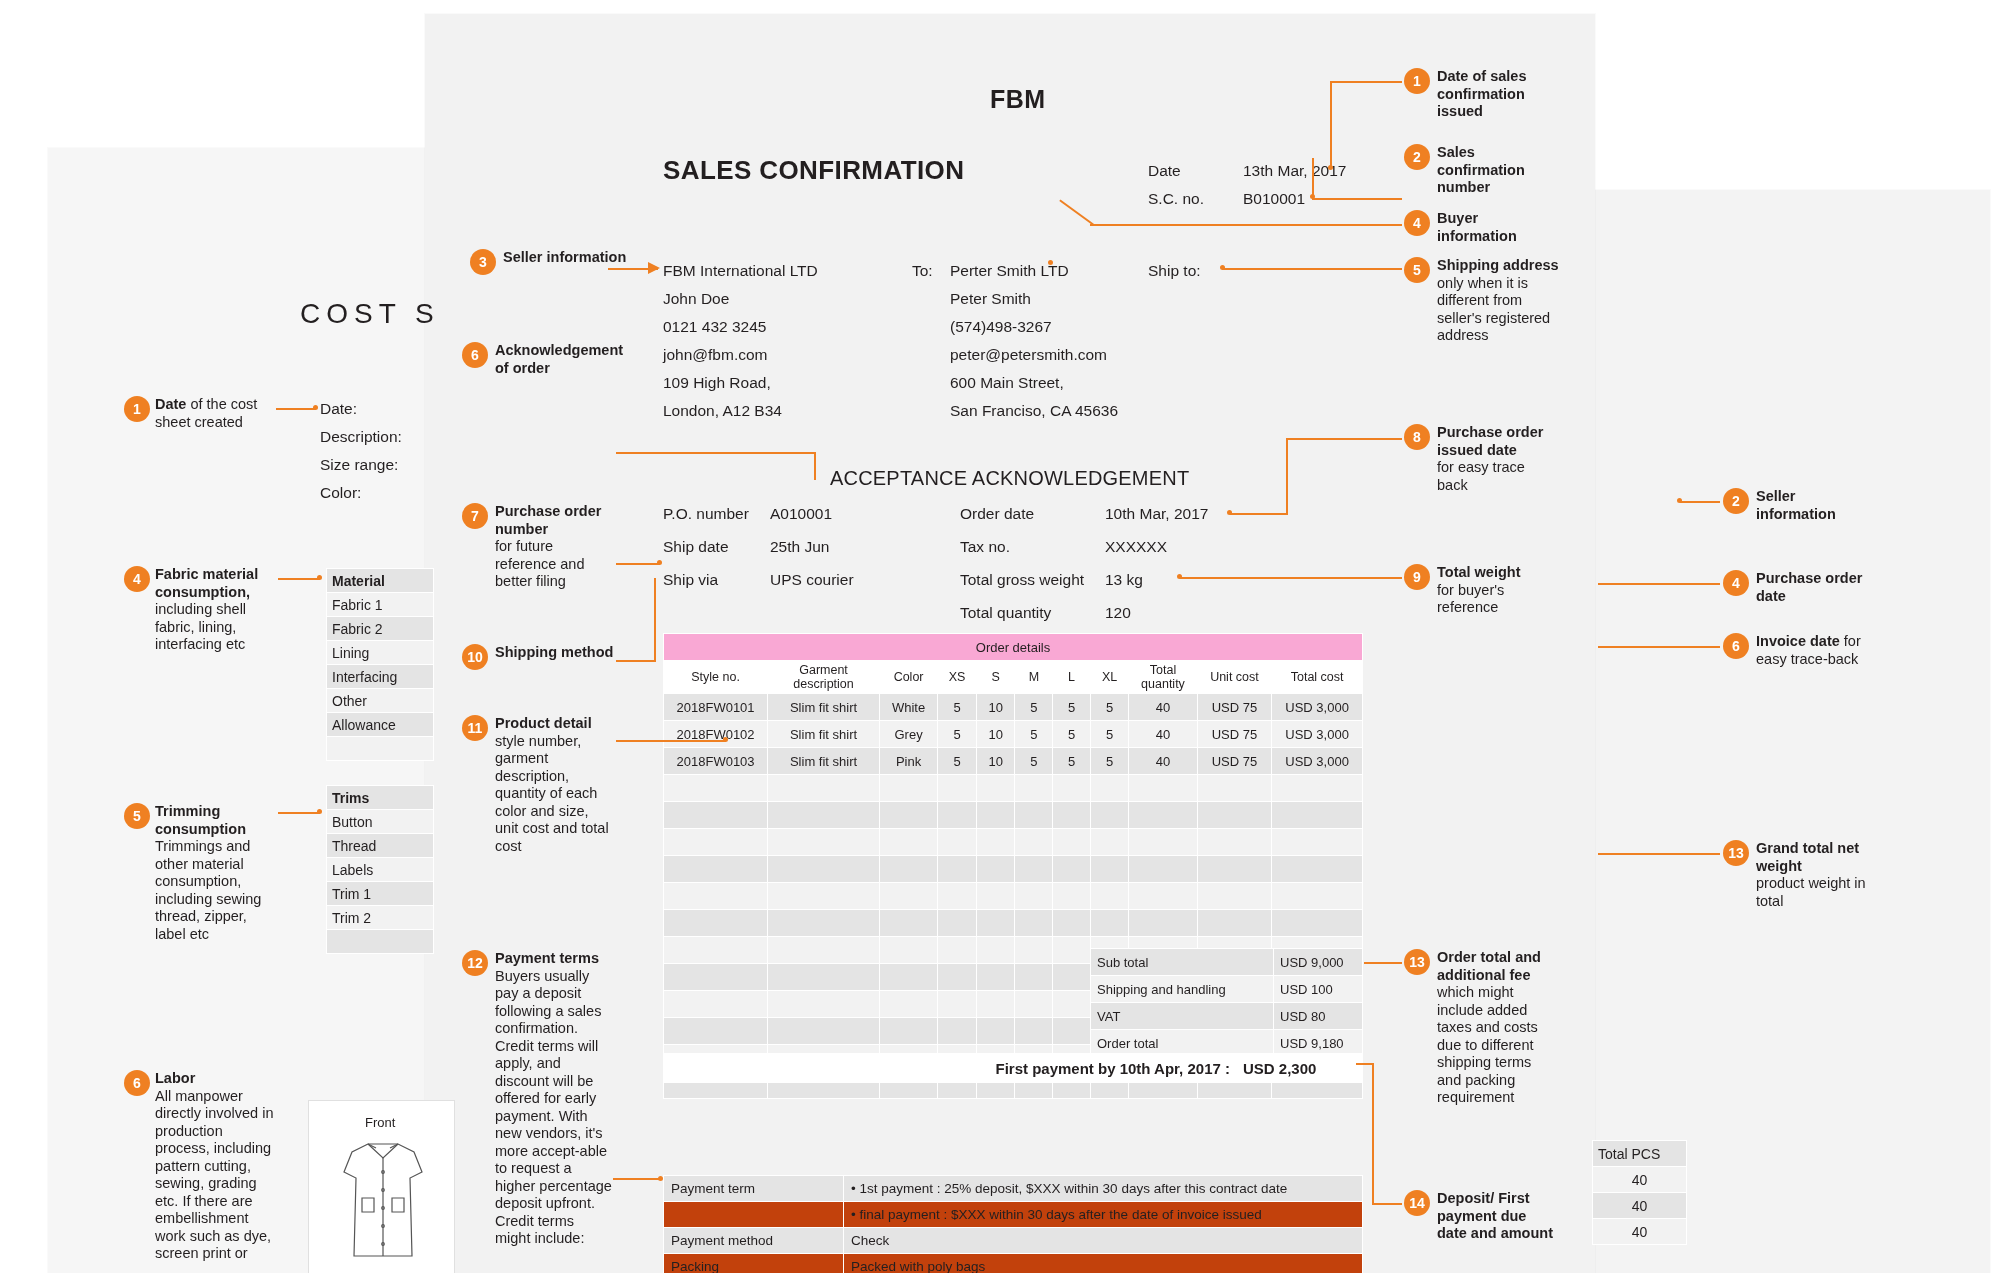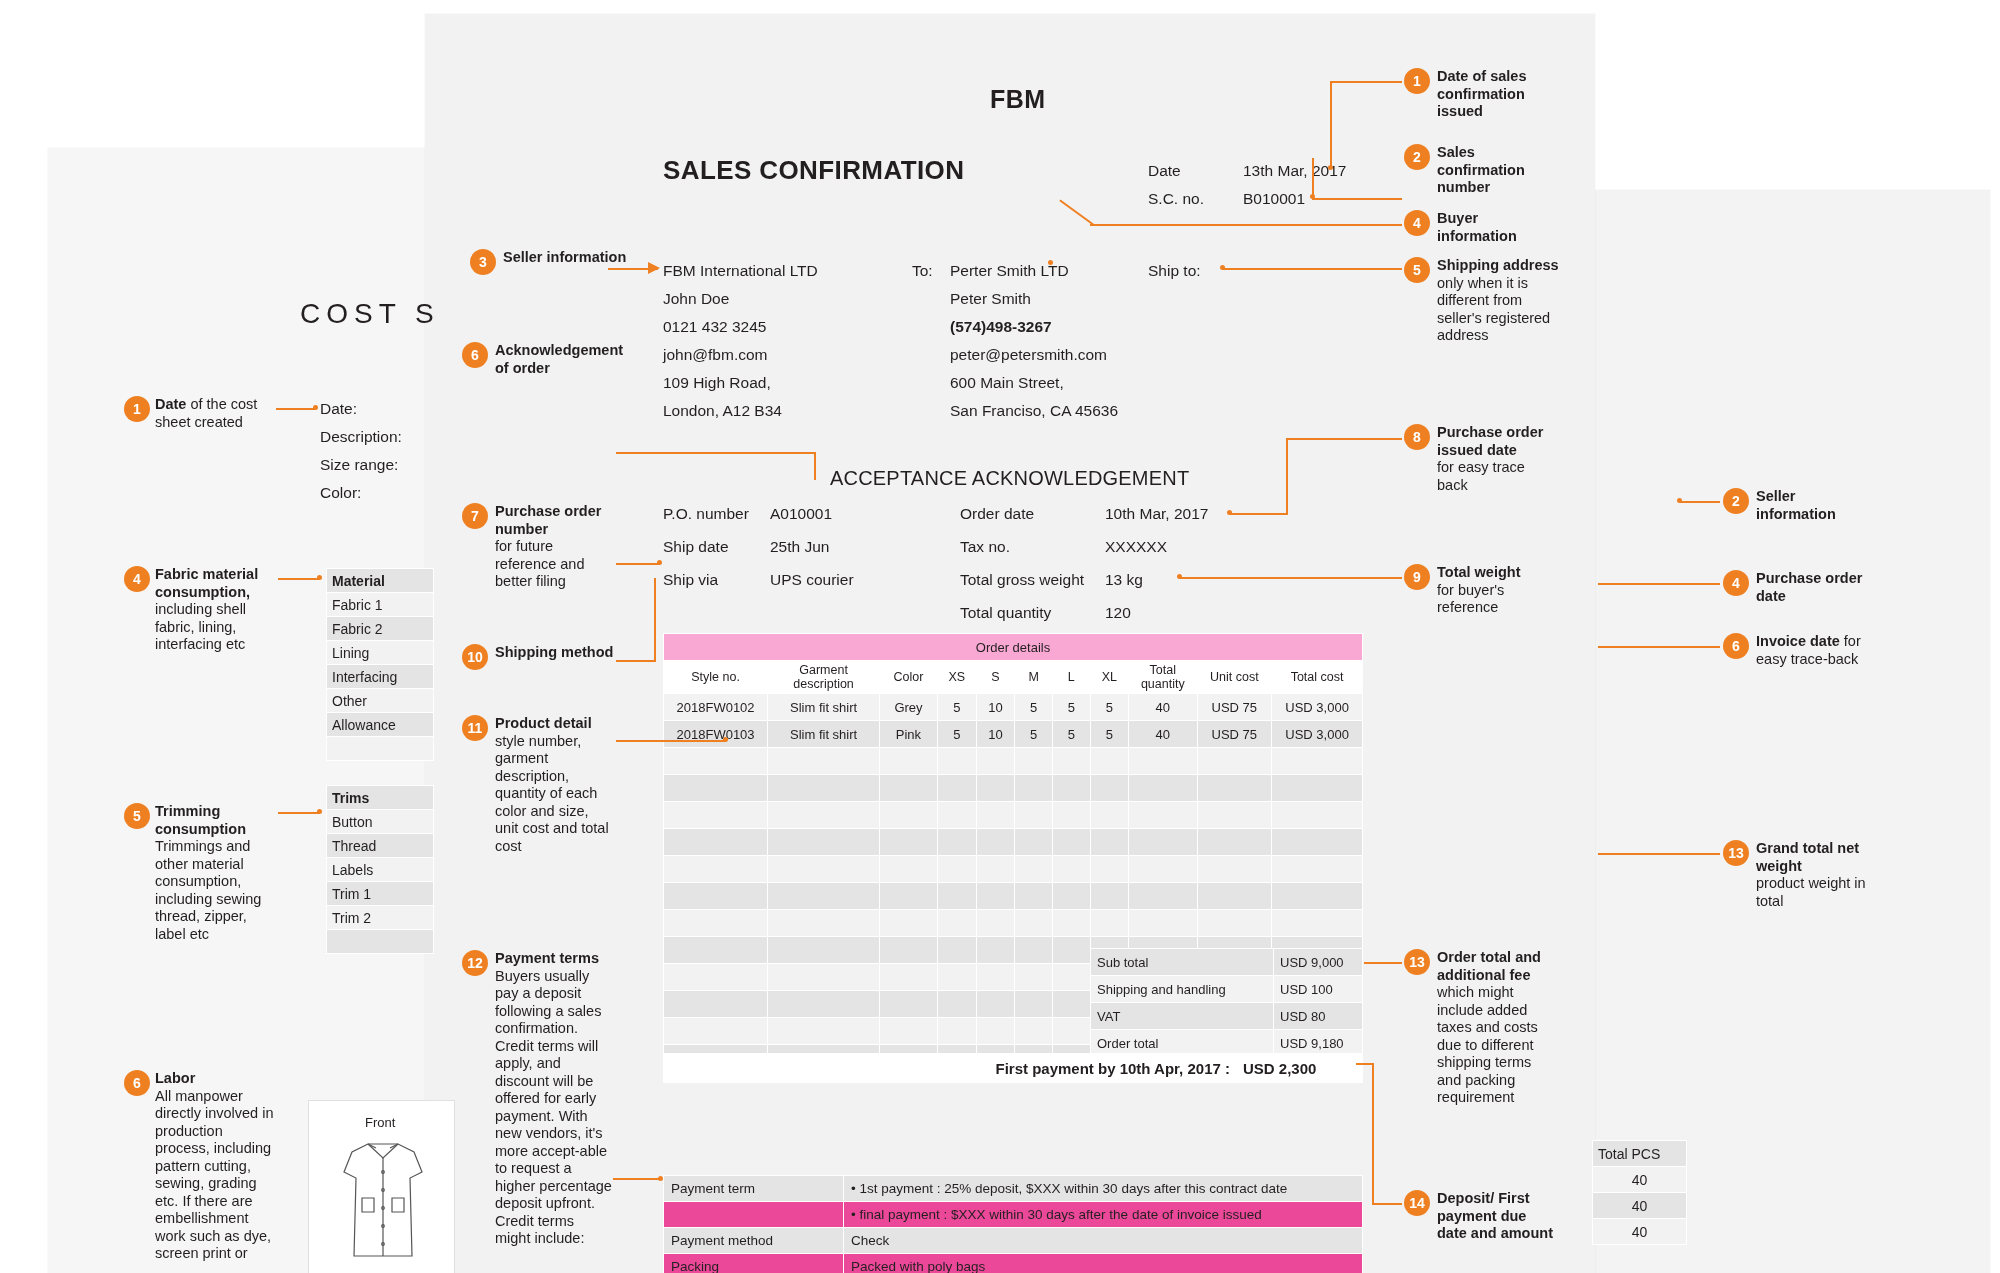--- a/index.html
+++ b/index.html
@@ -171,21 +171,21 @@
     border-collapse: collapse;
     font-size: 13.5px;
   }
   #payterms td {
     border: 1px solid #ffffff;
     background: #e4e4e4;
     height: 21px;
     padding: 2px 7px;
     vertical-align: middle;
   }
-  #payterms tr.alt td { background: #ec4899; }
+  #payterms tr.alt td { background: #c2410c; }
   #payterms td.lbl { width: 165px; }
 
   
   #cost-sheet-title {
     position: absolute;
     left: 300px; top: 298px;
     font-size: 28px;
     letter-spacing: 6px;
   }
   .ls-field { position: absolute; font-size: 15.5px; }
@@ -354,21 +354,21 @@
 <div class="txt addr" style="left:663px; top:257px;">FBM International LTD</div>
 <div class="txt addr" style="left:663px; top:285px;">John Doe</div>
 <div class="txt addr" style="left:663px; top:313px;text-align:center;">0121 432 3245</div>
 <div class="txt addr" style="left:663px; top:341px;">john@fbm.com</div>
 <div class="txt addr" style="left:663px; top:369px;">109 High Road,</div>
 <div class="txt addr" style="left:663px; top:397px;">London, A12 B34</div>
 
 <div class="txt addr" style="left:912px; top:257px;">To:</div>
 <div class="txt addr" style="left:950px; top:257px;">Perter Smith LTD</div>
 <div class="txt addr" style="left:950px; top:285px;">Peter Smith</div>
-<div class="txt addr" style="left:950px; top:313px;font-weight:bold;">(574)498-3267</div>
+<div class="txt addr" style="left:950px; top:313px;">(574)498-3267</div>
 <div class="txt addr" style="left:950px; top:341px;">peter@petersmith.com</div>
 <div class="txt addr" style="left:950px; top:369px;">600 Main Street,</div>
 <div class="txt addr" style="left:950px; top:397px;">San Franciso, CA 45636</div>
 
 <div class="txt addr" style="left:1148px; top:257px;">Ship to:</div>
 
 <div id="acc-ack">ACCEPTANCE ACKNOWLEDGEMENT</div>
 
 <div class="txt fld-label" style="left:663px; top:505px;">P.O. number</div>
 <div class="txt fld-value" style="left:770px; top:505px;">A010001</div>
@@ -397,20 +397,33 @@
     <td class="white" style="width:52px">Color</td>
     <td class="white" style="width:32px">XS</td>
     <td class="white" style="width:32px">S</td>
     <td class="white" style="width:32px">M</td>
     <td class="white" style="width:32px">L</td>
     <td class="white" style="width:32px">XL</td>
     <td class="white" style="width:62px">Total quantity</td>
     <td class="white" style="width:72px">Unit cost</td>
     <td class="white" style="width:90px">Total cost</td>
   </tr>
+  <tr>
+    <td>2018FW0101</td>
+    <td>Slim fit shirt</td>
+    <td>White</td>
+    <td>5</td>
+    <td>10</td>
+    <td>5</td>
+    <td>5</td>
+    <td>5</td>
+    <td>40</td>
+    <td>USD 75</td>
+    <td>USD 3,000</td>
+  </tr>
   <tr class="alt">
     <td>2018FW0102</td>
     <td>Slim fit shirt</td>
     <td>Grey</td>
     <td>5</td>
     <td>10</td>
     <td>5</td>
     <td>5</td>
     <td>5</td>
     <td>40</td>

